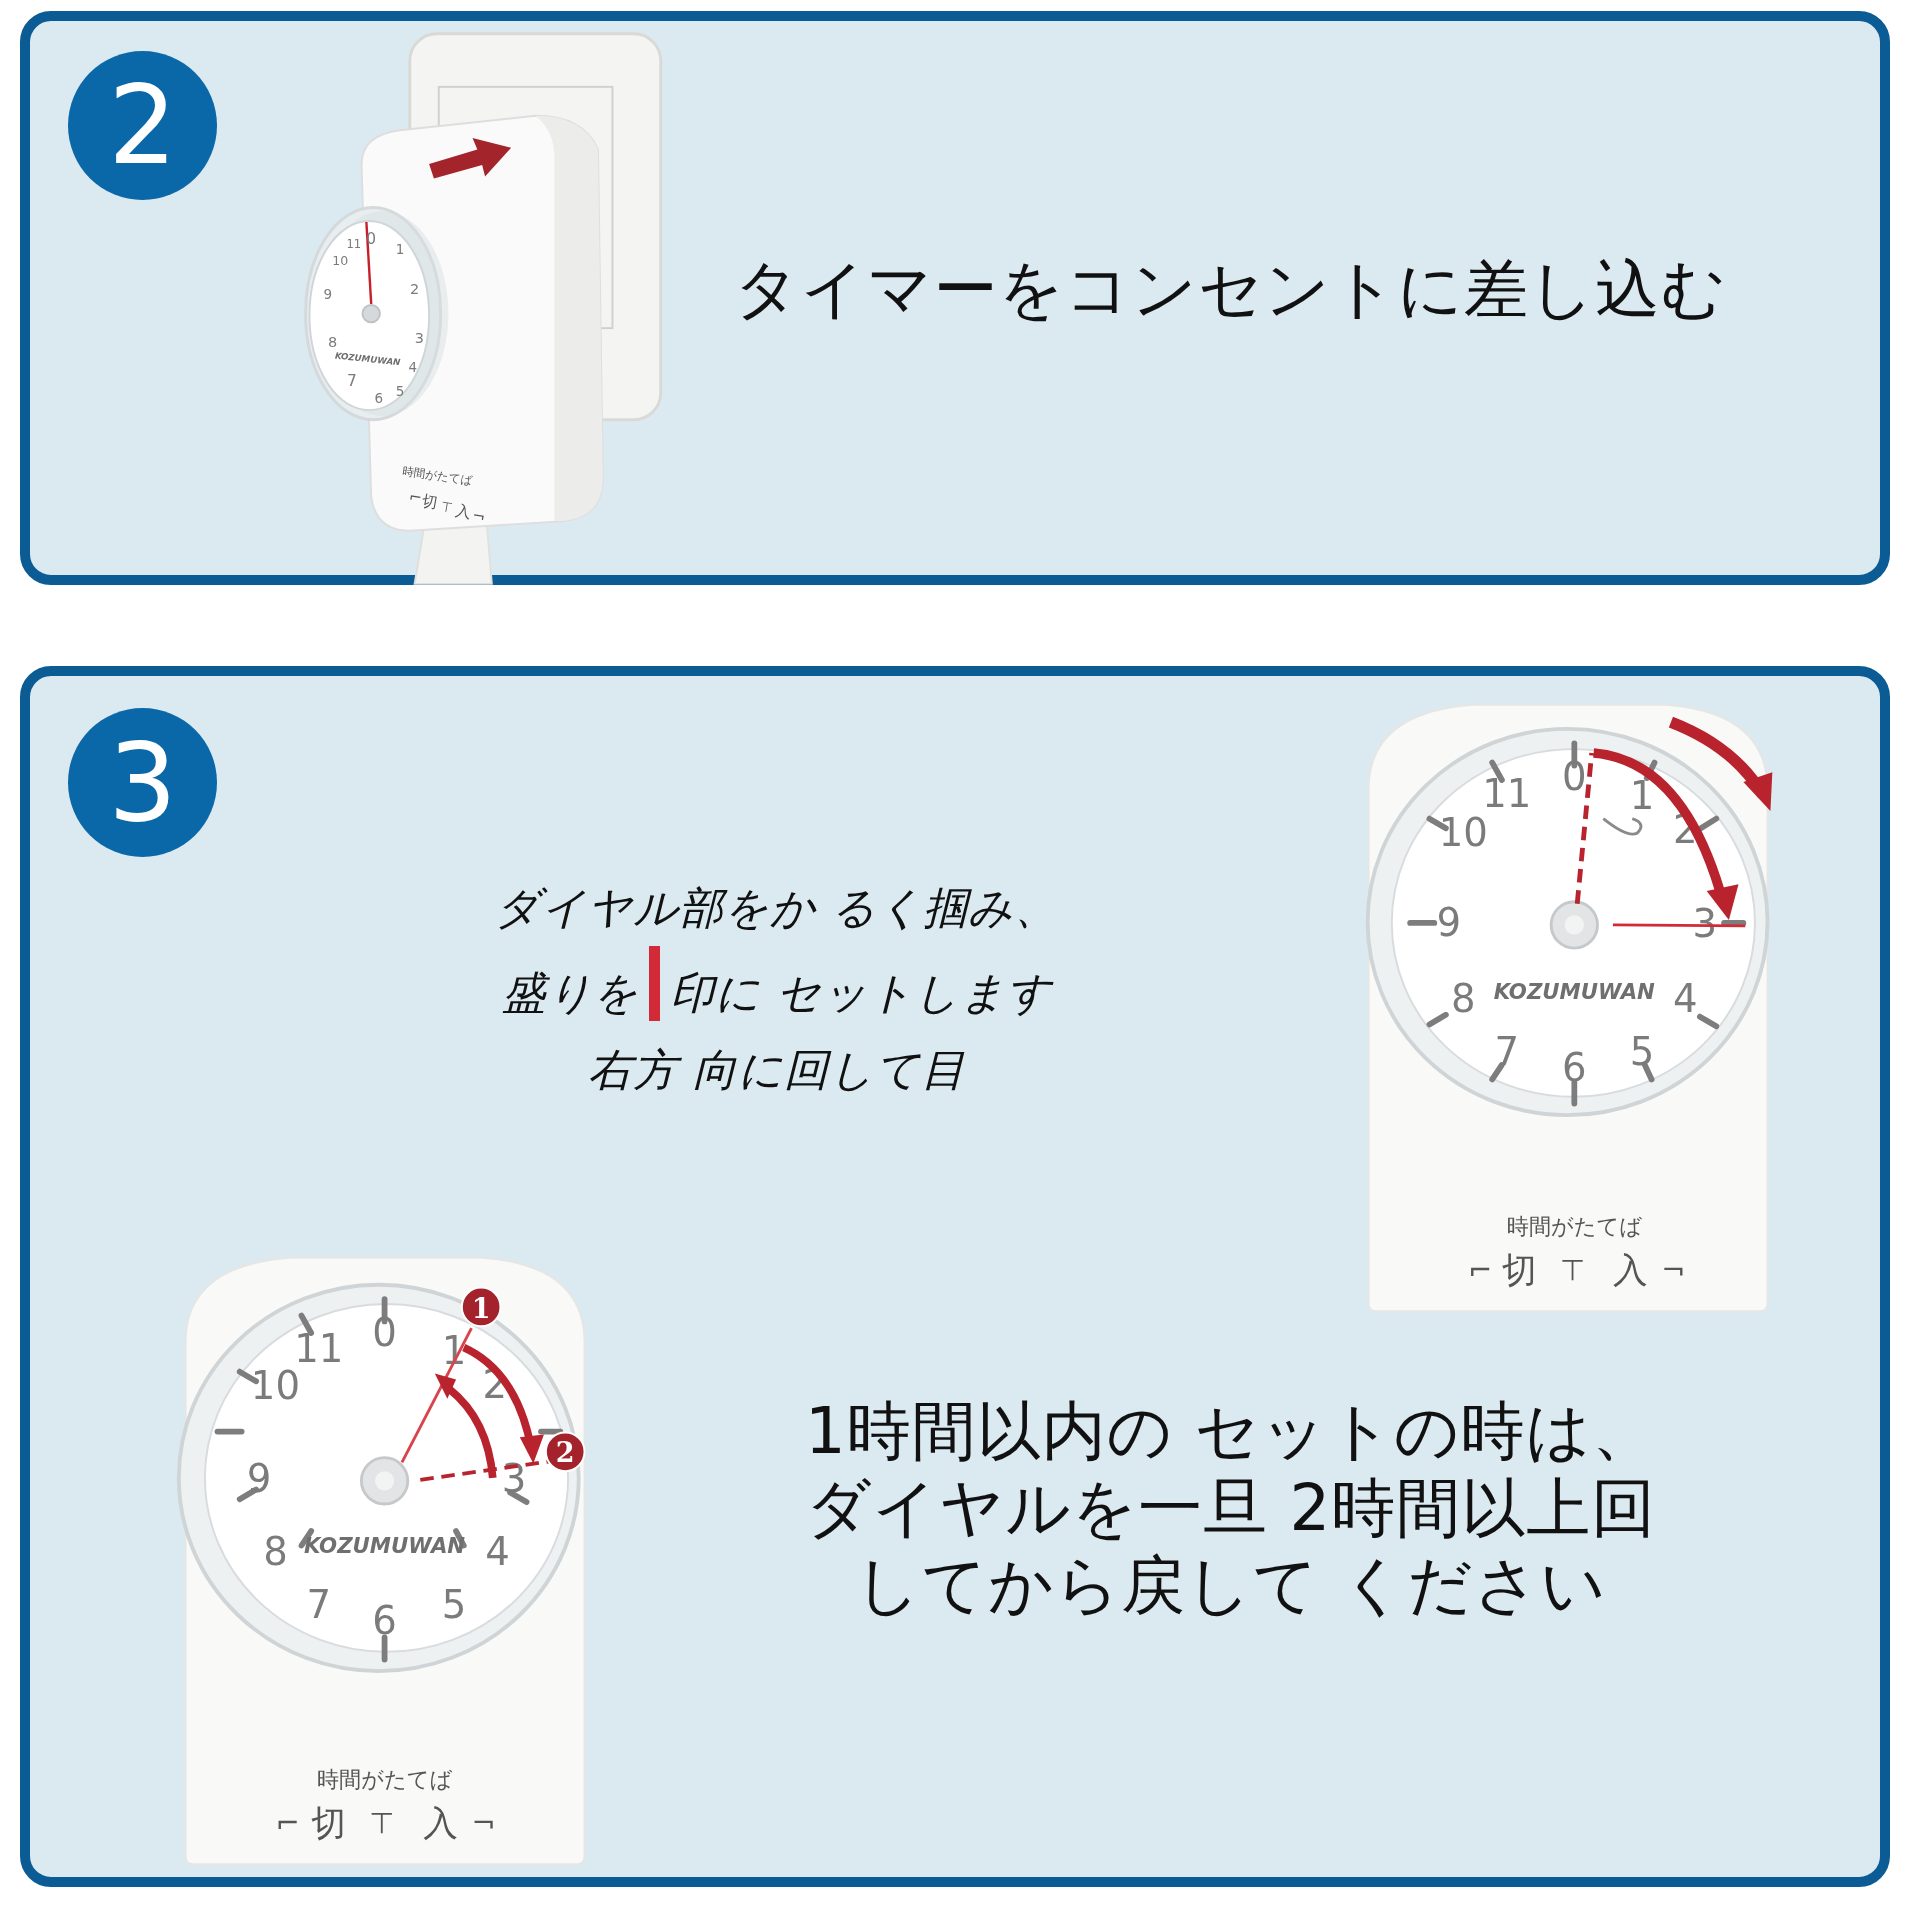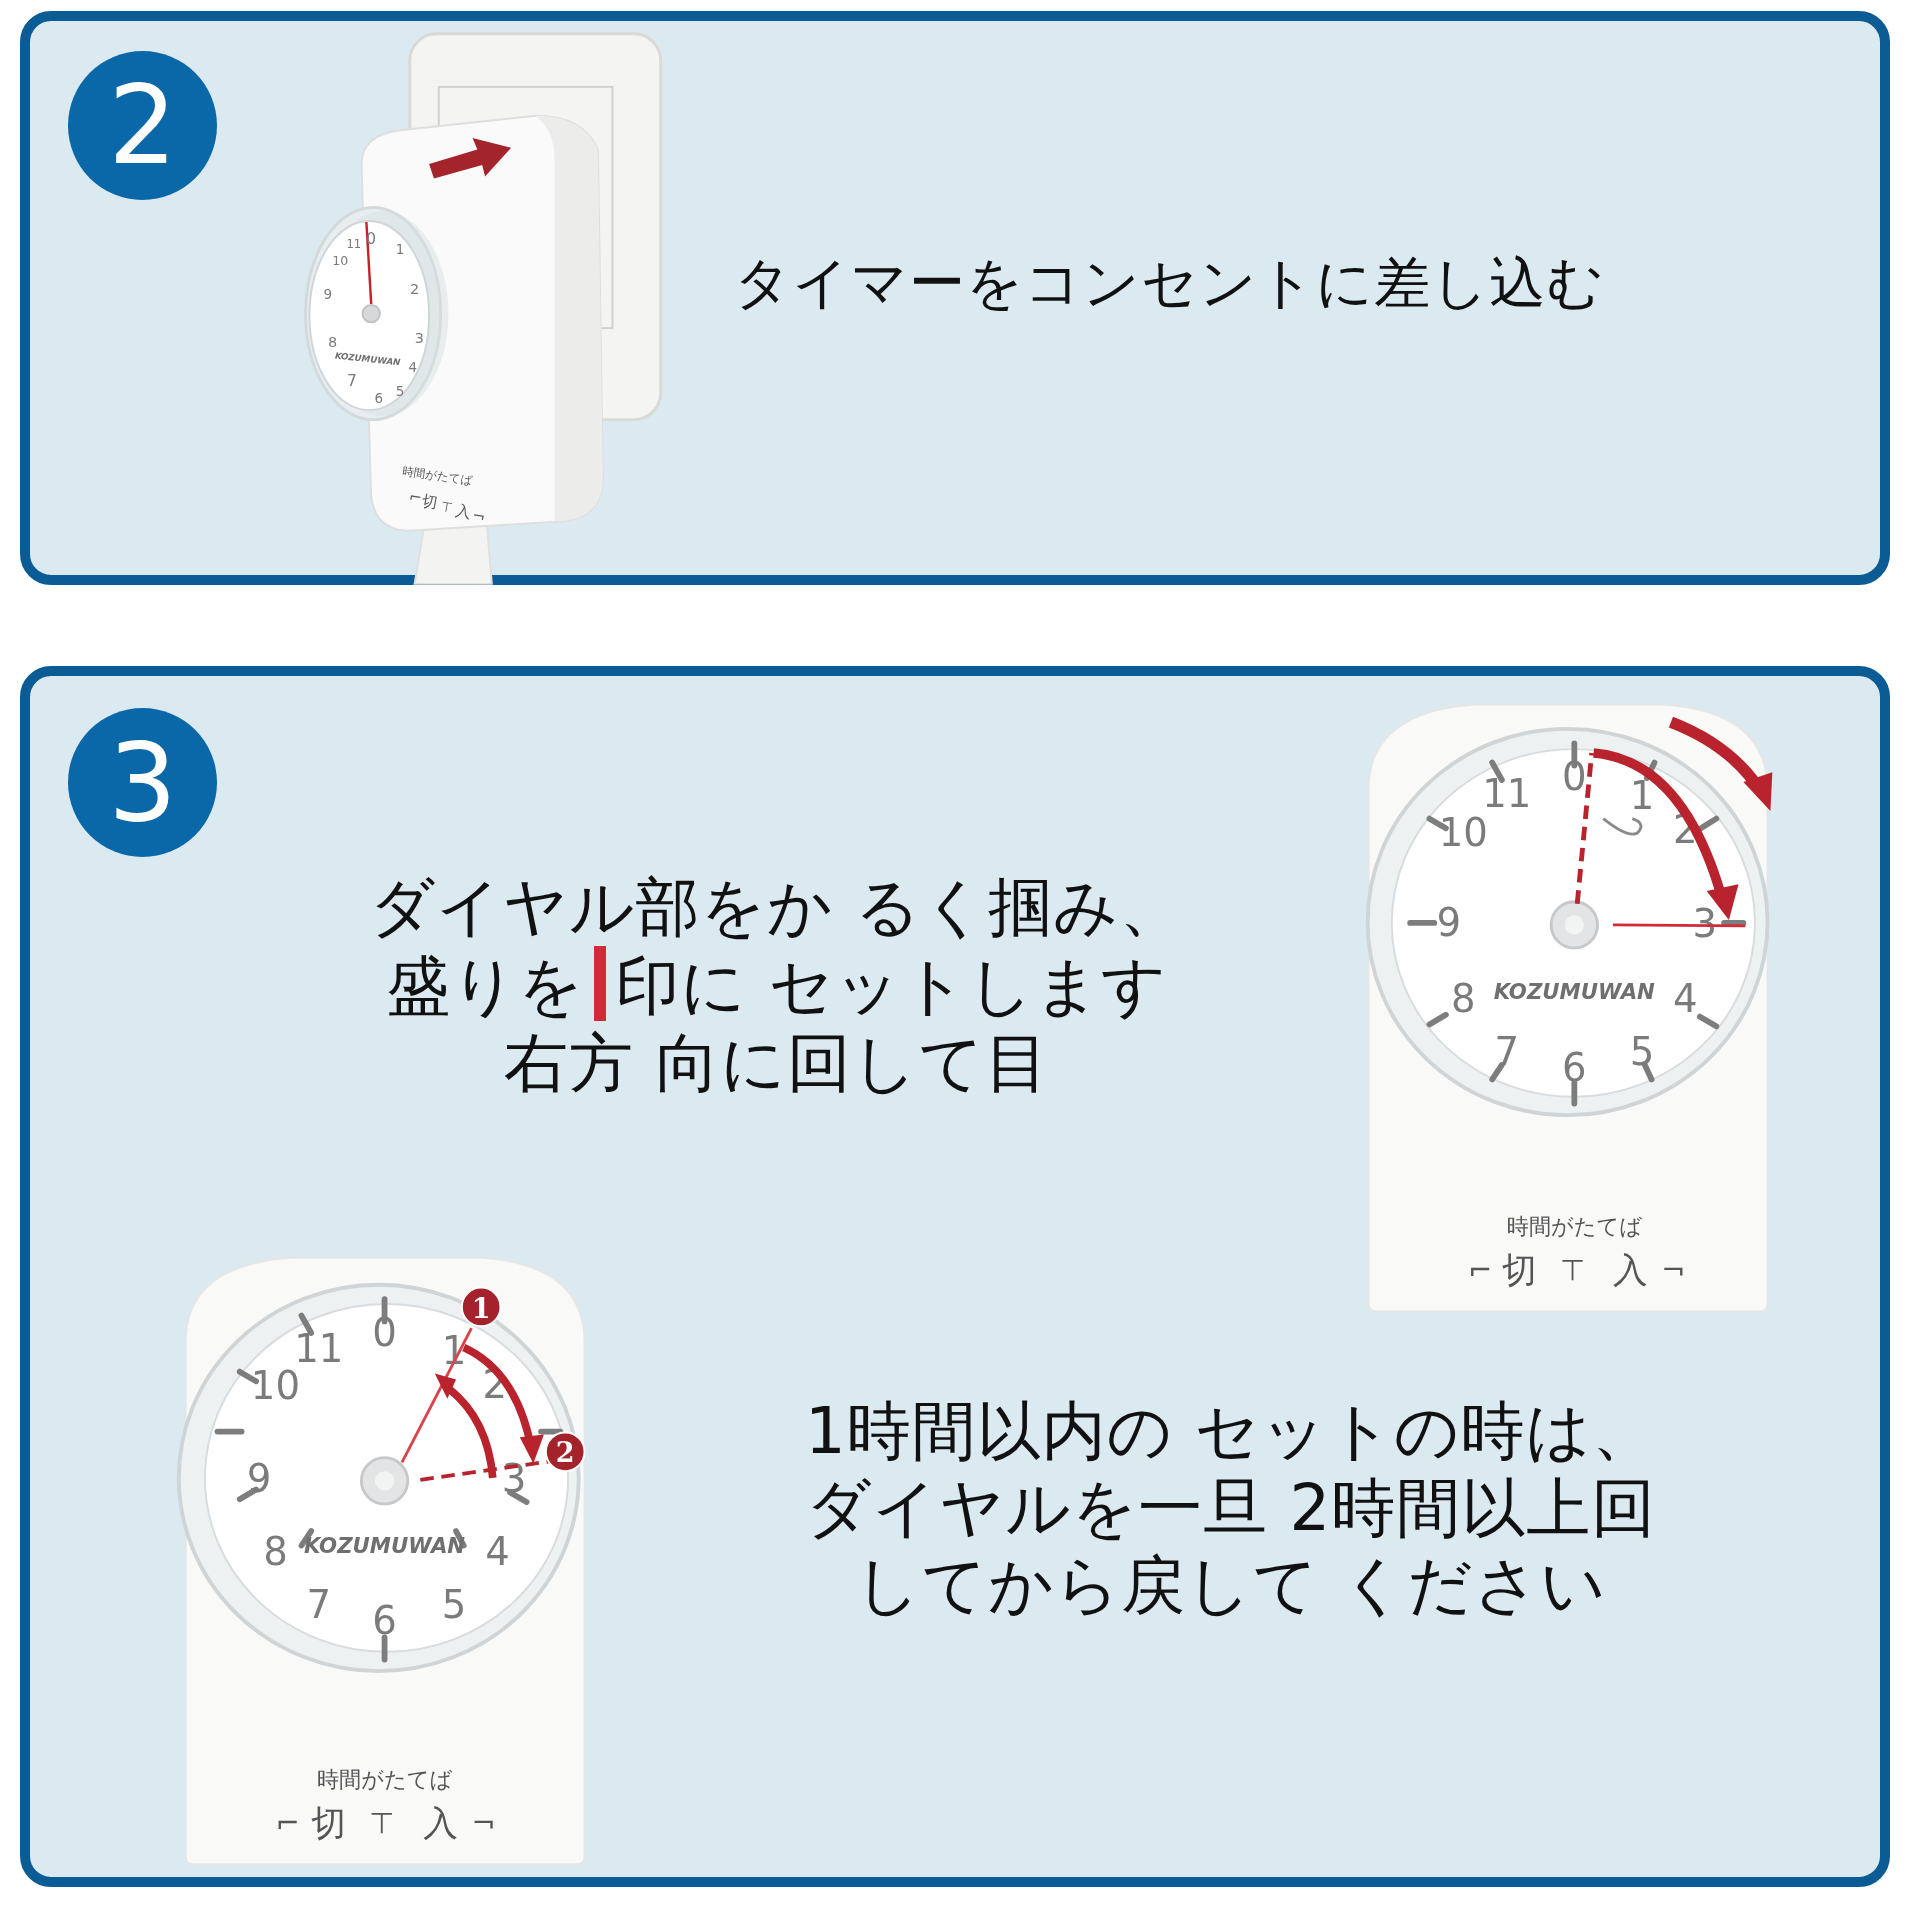--- a/index.html
+++ b/index.html
@@ -21,21 +21,21 @@
   .brand { font-family:"DejaVu Sans", sans-serif; font-weight:bold; font-style:italic; fill:#6f6f6f; }
   .label-jp { font-family:"DejaVu Sans", sans-serif; fill:#555; }
 </style>
 </head>
 <body>
 
 <div id="panel-step2" class="panel"></div>
 
 <div class="step-badge" style="left:68px; top:51px;">2</div>
 
-<div class="instr" style="left:734px; top:246px; font-size:56px; font-weight:normal;">
+<div class="instr" style="left:734px; top:246px; font-size:64px; font-weight:normal;">
   <span class="line">タイマーをコンセントに差し込む</span>
 </div>
 
 <svg width="386" height="560" style="left:294px; top:24px;" viewBox="0 0 400 580">
 
   <rect x="120" y="10" width="260" height="400" rx="28" fill="#f4f4f2" stroke="#d9d9d6" stroke-width="3"></rect>
   <rect x="150" y="65" width="180" height="250" fill="none" stroke="#d0d0cc" stroke-width="2"></rect>
 
   <path d="M135 520 L125 580 L205 580 L200 520 Z" fill="#f3f3f1" stroke="#e0e0dc" stroke-width="2"></path>
 
@@ -71,21 +71,21 @@
     <text x="152" y="504" class="label-jp" font-size="14">⊤</text>
     <text x="168" y="506" class="label-jp" font-size="16">入</text>
     <text x="186" y="508" class="label-jp" font-size="16">¬</text>
   </g>
 </svg>
 
 <div id="panel-step3" class="panel"></div>
 
 <div class="step-badge" style="left:68px; top:708px;">3</div>
 
-<div class="instr" style="left:333px; top:869px; width:888px; font-size:64px; line-height:77px; font-weight:normal;">
+<div class="instr" style="left:333px; top:869px; width:888px; font-size:44px; line-height:77px; font-weight:normal;font-style:italic;">
   <span class="line">ダイヤル部をか るく掴み、</span>
   <span class="line">
     <span>盛りを</span><span class="redbar"></span><span>印に セットします</span>
   </span>
   <span class="line">右方 向に回して目</span>
 </div>
 
 <div class="instr" style="left:734px; top:1393px; width:994px; font-size:64px; line-height:77px; font-weight:normal;">
   <span class="line">1時間以内の セットの時は、</span>
   <span class="line">ダイヤルを一旦 2時間以上回</span>

